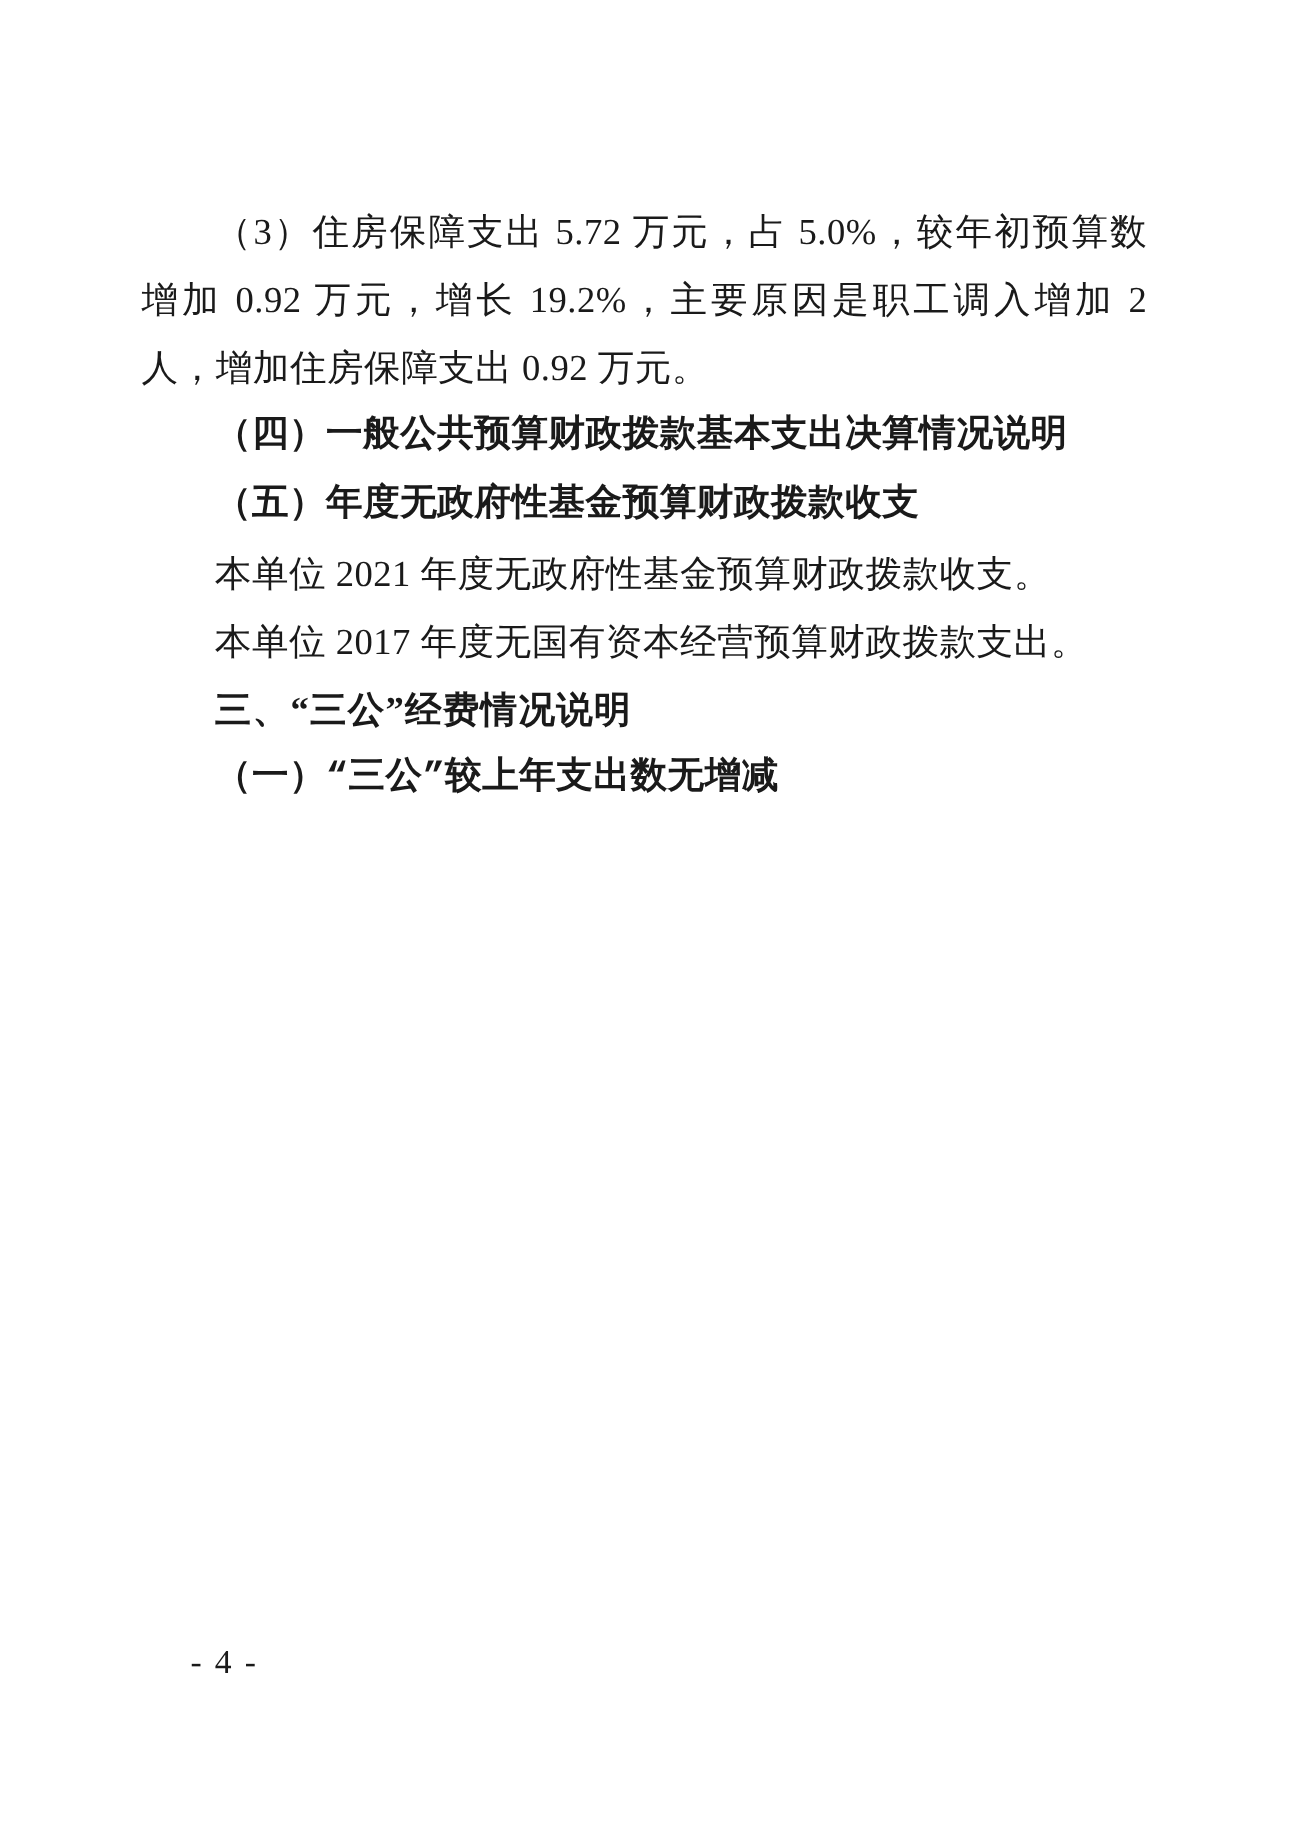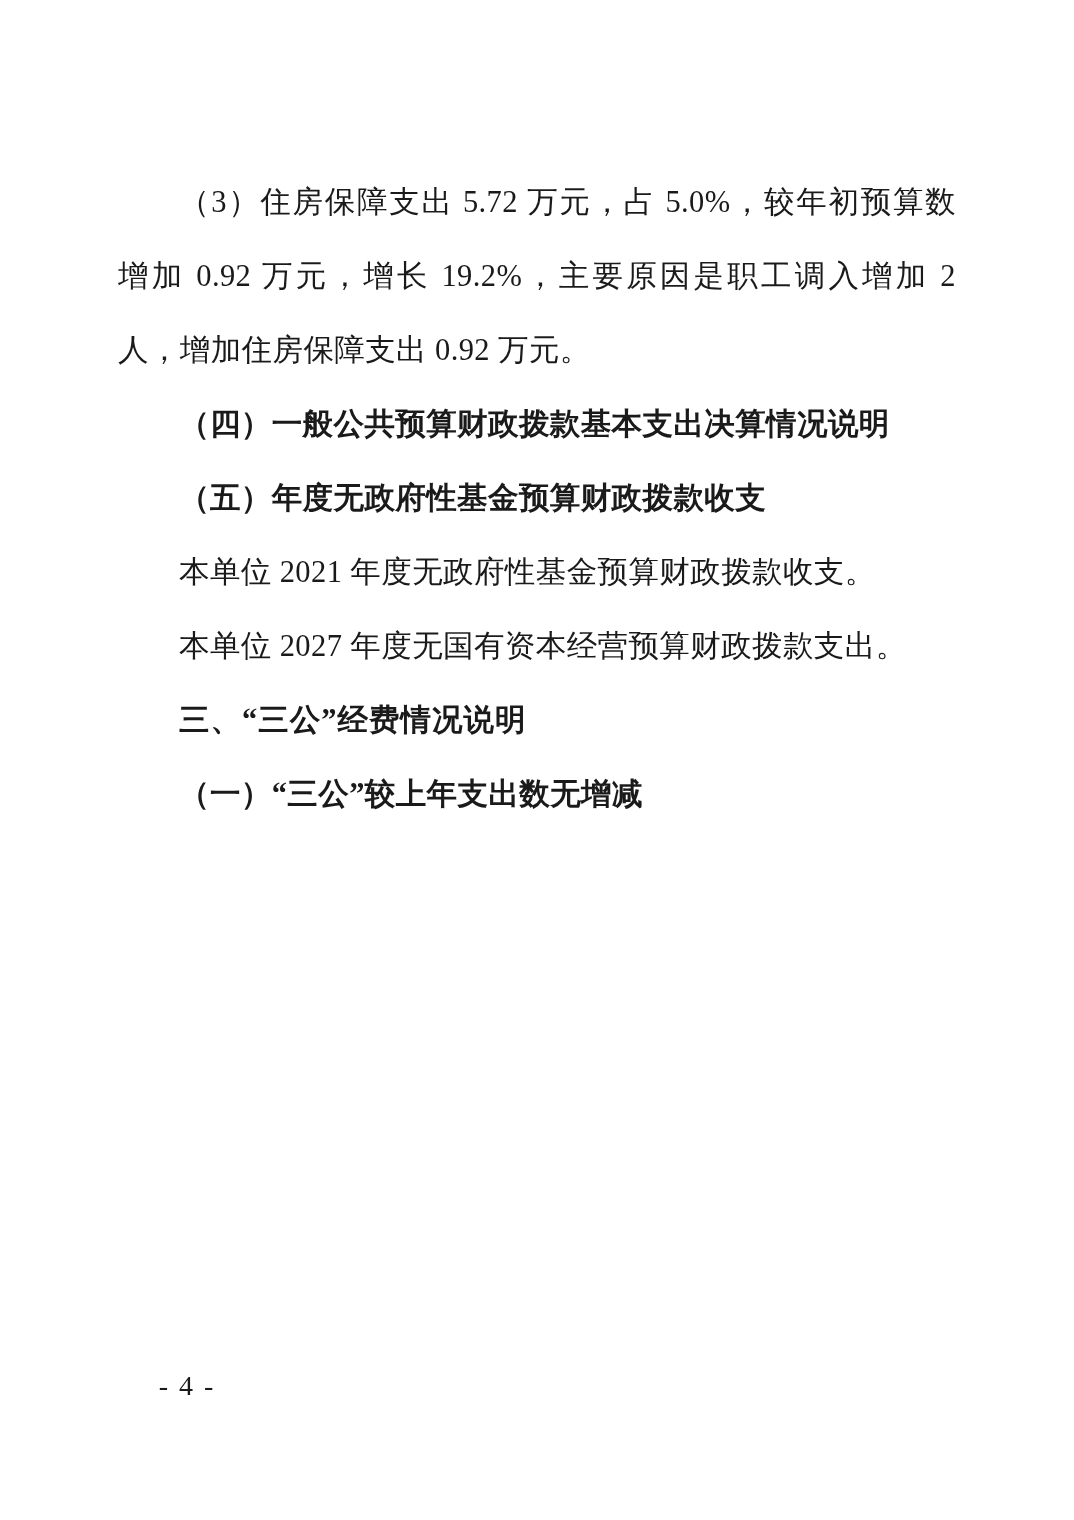--- a/index.html
+++ b/index.html
@@ -17,34 +17,34 @@
   }
   .page {
     box-sizing: border-box;
     width: 1074px;
     height: 1520px;
     padding: 165px 118px 0 118px;
     position: relative;
   }
   .doc-body {
     font-size: 30.5px;
-    line-height: 74px;
+    line-height: 57px;
     text-align: justify;
     text-justify: inter-ideograph;
     letter-spacing: 0.4px;
   }
   p {
     margin: 0;
     padding: 0;
   }
   .indent {
     text-indent: 61px;
   }
   .heading {
-    font-family: Liberation Serif, serif;
+    font-family: Liberation Mono, monospace;
     font-weight: bold;
     text-indent: 61px;
   }
   .h-major {
     font-weight: bold;
     text-indent: 61px;
     letter-spacing: 1px;
   }
   .page-number {
     position: absolute;
@@ -64,18 +64,18 @@
 </style>
 </head>
 <body>
 
 <div class="page">
   <div class="doc-body">
     <p class="indent">（3）住房保障支出 5.72 万元，占 5.0%，较年初预算数增加 0.92 万元，增长 19.2%，主要原因是职工调入增加 2 人，增加住房保障支出 0.92 万元。</p>
     <p class="heading">（四）一般公共预算财政拨款基本支出决算情况说明</p>
     <p class="heading">（五）年度无政府性基金预算财政拨款收支</p>
     <p class="indent">本单位 2021 年度无政府性基金预算财政拨款收支。</p>
-    <p class="indent">本单位 2027 年度无国有资本经营预算财政拨款支出。</p>
+    <p class="indent">本单位 2017 年度无国有资本经营预算财政拨款支出。</p>
     <p class="h-major">三、“三公”经费情况说明</p>
     <p class="heading">（一）“三公”较上年支出数无增减</p>
   </div>
   <div class="page-number"><span class="pn-inner">- 4 -</span></div>
 </div>
 
 </body></html>

